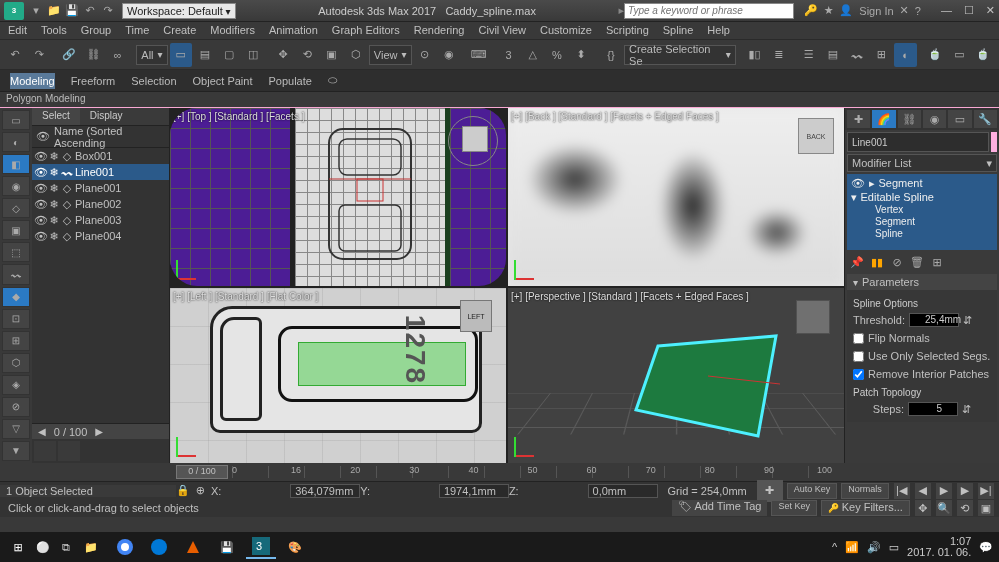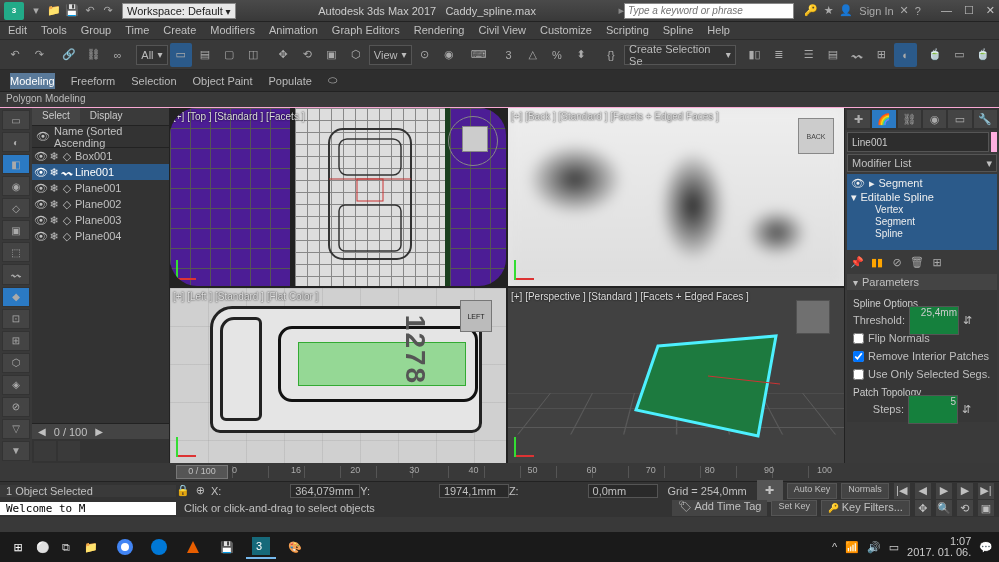--- a/index.html
+++ b/index.html
@@ -119,21 +119,21 @@
 .cmdpanel .stack { background:#2b5a8a; margin:2px; height:76px; padding:2px; font-size:10px; color:#eee; }
 .cmdpanel .stack .item { height:14px; display:flex; align-items:center; gap:4px; padding-left:2px; }
 .cmdpanel .stack .sub { padding-left:26px; height:12px; font-size:10px; }
 .cmdpanel .stackbtns { height:20px; display:flex; gap:4px; padding:2px 4px; align-items:center; }
 .cmdpanel .stackbtns span { width:16px; height:16px; display:flex; align-items:center; justify-content:center; color:#aaa; }
 .cmdpanel .rollout { margin:2px; }
 .cmdpanel .rollhdr { height:16px; background:#444; padding:1px 6px; font-size:10px; display:flex; align-items:center; gap:4px; }
 .cmdpanel .rollbody { background:#373737; padding:4px 6px; }
 .cmdpanel .field { display:flex; align-items:center; gap:4px; height:18px; font-size:10px; }
 .cmdpanel .field label { flex:0 0 auto; }
-.cmdpanel .field .spin { width:50px; height:29px; background:#15803d; border:1px solid #555; color:#ccc; text-align:right; padding:0 1px; font-size:10px; }
+.cmdpanel .field .spin { width:50px; height:14px; background:#000000; border:1px solid #555; color:#ccc; text-align:right; padding:0 15px; font-size:10px; }
 .cmdpanel .field input[type=checkbox] { width:11px; height:11px; }
 .cmdpanel .subhdr { font-size:10px; color:#ccc; margin:4px 0 2px; }
 
 
 .bottom { position:absolute; left:0; right:0; top:463px; background:#393939; }
 .timeline { height:18px; display:flex; align-items:center; padding:0 176px 0 176px; position:relative; }
 .timeline .slider { position:absolute; left:176px; width:52px; height:14px; background:#555; border:1px solid #777; text-align:center; font-size:9px; }
 .timeline .ruler { flex:1; height:12px; margin-left:56px; background:linear-gradient(90deg,#555 1px,transparent 1px); background-size:36px 100%; position:relative; }
 .timeline .ruler .n { position:absolute; top:-1px; font-size:9px; color:#aaa; }
 
@@ -432,26 +432,26 @@
         <div class="field">
           <label>Threshold:</label>
           <span class="spin">25,4mm</span>
             <span>⇵</span>
         </div>
         <div class="field">
             <input type="checkbox" style="">
             <label>Flip Normals</label>
           </div>
         <div class="field">
+            <input type="checkbox" style="">
+            <label>Use Only Selected Segs.</label>
+          </div>
+        <div class="field">
             <input type="checkbox" checked="" style="">
             <label>Remove Interior Patches</label>
-          </div>
-        <div class="field">
-            <input type="checkbox" style="">
-            <label>Use Only Selected Segs.</label>
           </div>
         <div class="subhdr">Patch Topology</div>
         <div class="field" style="justify-content:center;">
           <label>Steps:</label>
           <span class="spin">5</span>
             <span>⇵</span>
         </div>
       </div>
     </div>
   </div>
@@ -501,21 +501,20 @@
         <span>|◀</span>
         <span>◀</span>
         <span>▶</span>
         <span>▶</span>
         <span>▶|</span>
       </span>
     </div>
   </div>
 
   <div class="status" style="border-top:none;">
-    <div class="leftstat" style="background:#fff;color:#000;font-family:monospace;">Welcome to M</div>
     <span class="msg">Click or click-and-drag to select objects</span>
     <div class="right" style="margin-left:auto;">
       <span style="background:#444;padding:0 6px;height:16px;">🏷 <span>Add Time Tag</span></span>
       <span class="keybtn">Set Key</span>
       <span class="keybtn">🔑 <span>Key Filters...</span></span>
       <span class="playbtns">
         <span>✥</span>
         <span>🔍</span>
         <span>⟲</span>
         <span>▣</span>

